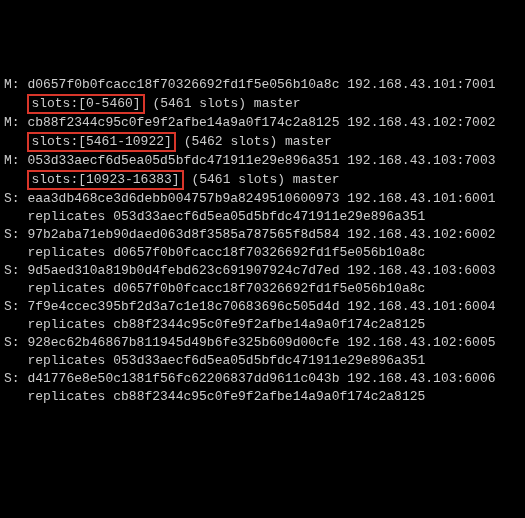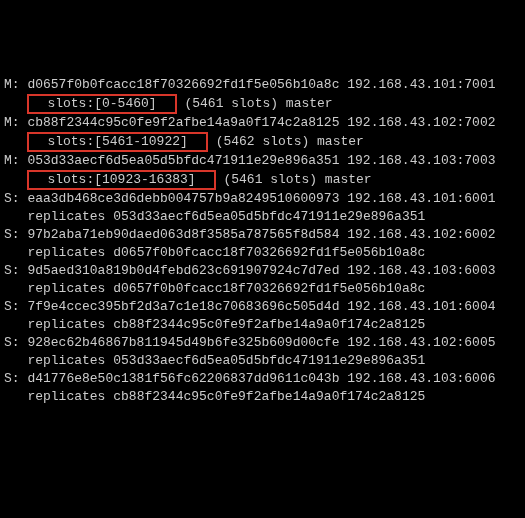--- a/index.html
+++ b/index.html
@@ -14,21 +14,21 @@
       box-sizing: border-box;
       white-space: pre-wrap;
       word-break: break-all;
     }
     .line {
       display: block;
     }
     .highlight {
       display: inline-block;
       border: 2px solid #d9362a;
-      padding: 0 18px;
+      padding: 0 2px;
       margin: 0;
       line-height: 16px;
     }
   </style>
 </head>
 <body>
 
 
 
 <div id="out"><span class="line"><span>M: </span><span>d0657f0b0fcacc18f70326692fd1f5e056b10a8c </span><span>192.168.43.101:7001</span></span><span class="line"><span>   </span><span class="highlight">slots:[0-5460]</span><span> (5461 slots) master</span></span><span class="line"><span>M: </span><span>cb88f2344c95c0fe9f2afbe14a9a0f174c2a8125 </span><span>192.168.43.102:7002</span></span><span class="line"><span>   </span><span class="highlight">slots:[5461-10922]</span><span> (5462 slots) master</span></span><span class="line"><span>M: </span><span>053d33aecf6d5ea05d5bfdc471911e29e896a351 </span><span>192.168.43.103:7003</span></span><span class="line"><span>   </span><span class="highlight">slots:[10923-16383]</span><span> (5461 slots) master</span></span><span class="line"><span>S: </span><span>eaa3db468ce3d6debb004757b9a8249510600973 </span><span>192.168.43.101:6001</span></span><span class="line"><span>   </span><span>replicates </span><span>053d33aecf6d5ea05d5bfdc471911e29e896a351</span></span><span class="line"><span>S: </span><span>97b2aba71eb90daed063d8f3585a787565f8d584 </span><span>192.168.43.102:6002</span></span><span class="line"><span>   </span><span>replicates </span><span>d0657f0b0fcacc18f70326692fd1f5e056b10a8c</span></span><span class="line"><span>S: </span><span>9d5aed310a819b0d4febd623c691907924c7d7ed </span><span>192.168.43.103:6003</span></span><span class="line"><span>   </span><span>replicates </span><span>d0657f0b0fcacc18f70326692fd1f5e056b10a8c</span></span><span class="line"><span>S: </span><span>7f9e4ccec395bf2d3a7c1e18c70683696c505d4d </span><span>192.168.43.101:6004</span></span><span class="line"><span>   </span><span>replicates </span><span>cb88f2344c95c0fe9f2afbe14a9a0f174c2a8125</span></span><span class="line"><span>S: </span><span>928ec62b46867b811945d49b6fe325b609d00cfe </span><span>192.168.43.102:6005</span></span><span class="line"><span>   </span><span>replicates </span><span>053d33aecf6d5ea05d5bfdc471911e29e896a351</span></span><span class="line"><span>S: </span><span>d41776e8e50c1381f56fc62206837dd9611c043b </span><span>192.168.43.103:6006</span></span><span class="line"><span>   </span><span>replicates </span><span>cb88f2344c95c0fe9f2afbe14a9a0f174c2a8125</span></span></div>

